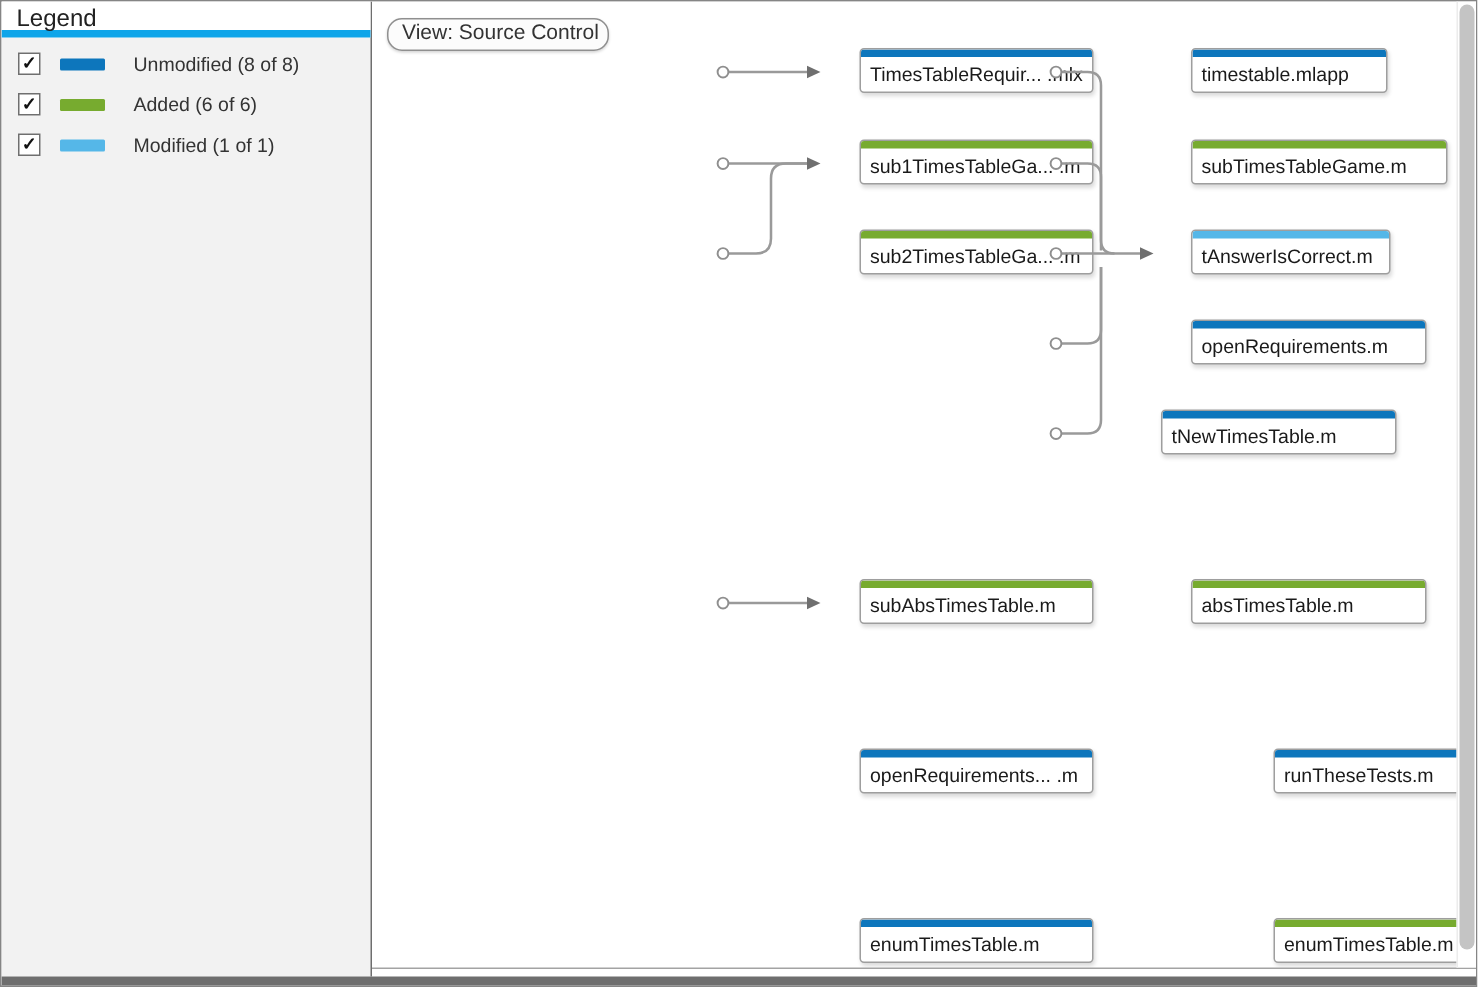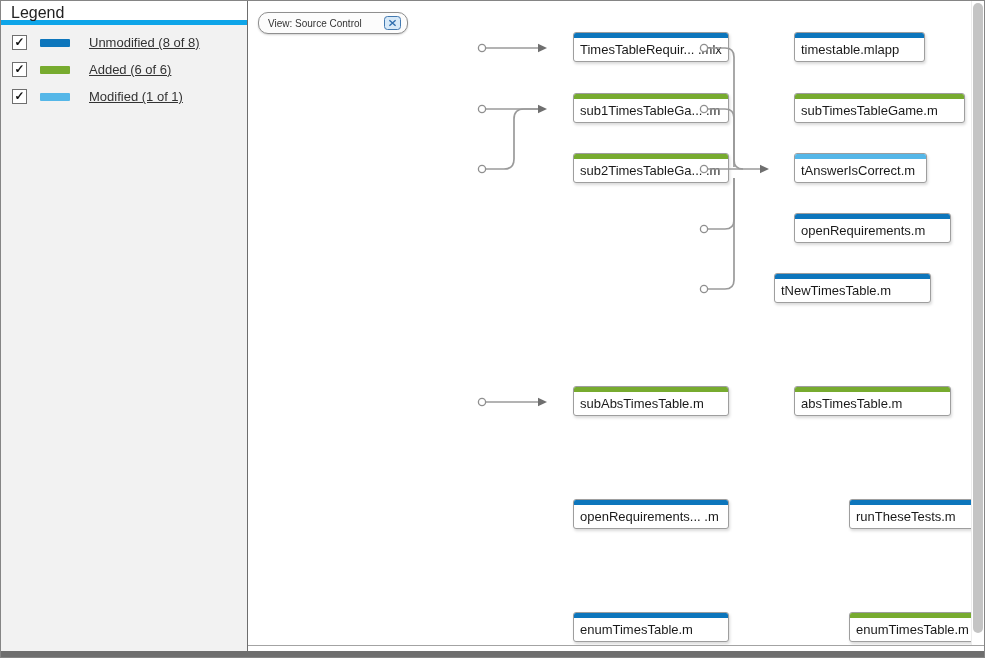--- a/index.html
+++ b/index.html
@@ -13,26 +13,26 @@
     background:#f2f2f2;border-right:1px solid #6e6e6e;box-sizing:border-box;}
   .legend-header{position:absolute;left:0;top:0;width:100%;height:24px;background:#ffffff;
     border-bottom:5px solid #0ea5e9;box-sizing:border-box;line-height:23px;padding-left:10px;
     font-size:16px;color:#222222;}
   .legend-body{position:absolute;left:0;top:28px;right:1px;}
   .legend-item{display:flex;align-items:center;height:27px;padding-left:11px;}
   .cb{width:13px;height:13px;background:#ffffff;border:1px solid #6f6f6f;box-sizing:content-box;
     display:flex;align-items:center;justify-content:center;}
   .tick{font-size:12px;font-weight:bold;color:#111111;line-height:1;margin-top:-1px;}
   .chip{width:30px;height:8px;margin-left:13px;border-radius:1px;}
-  .llabel{margin-left:19px;font-size:13px;color:#333333;white-space:nowrap;text-decoration:underline;}
+  .llabel{margin-left:19px;font-size:13px;color:#333333;white-space:nowrap;}
   
   .canvas{position:absolute;left:247px;top:0;right:0;height:644px;background:#ffffff;}
   .view-chip{position:absolute;left:257px;top:11px;height:22px;z-index:7;box-sizing:border-box;
     border:1px solid #8f8f8f;border-radius:10px;background:#fcfcfc;display:flex;align-items:center;
-    padding:0 6px 0 9px;font-size:10px;color:#333333;gap:22px;box-shadow:0 1px 2px rgba(0,0,0,0.18);}
+    padding:0 6px 0 9px;font-size:14px;color:#333333;gap:22px;box-shadow:0 1px 2px rgba(0,0,0,0.18);flex-direction:column;}
   .node{position:absolute;height:30px;background:#ffffff;border:1px solid #9e9e9e;border-radius:3px;
     box-sizing:border-box;overflow:hidden;box-shadow:1px 2px 3px rgba(0,0,0,0.15);z-index:2;}
   .nbar{height:5px;}
   .nlabel{height:23px;line-height:23px;padding-left:6px;font-size:13px;color:#1a1a1a;
     white-space:nowrap;overflow:hidden;}
   #edge-layer{position:absolute;left:0;top:0;width:985px;height:658px;pointer-events:none;z-index:3;}
   .edge{fill:none;stroke:#9a9a9a;stroke-width:1.7px;}
   .arrow{fill:#6f6f6f;stroke:none;}
   .port{fill:#ffffff;stroke:#8f8f8f;stroke-width:1.3px;}
   

